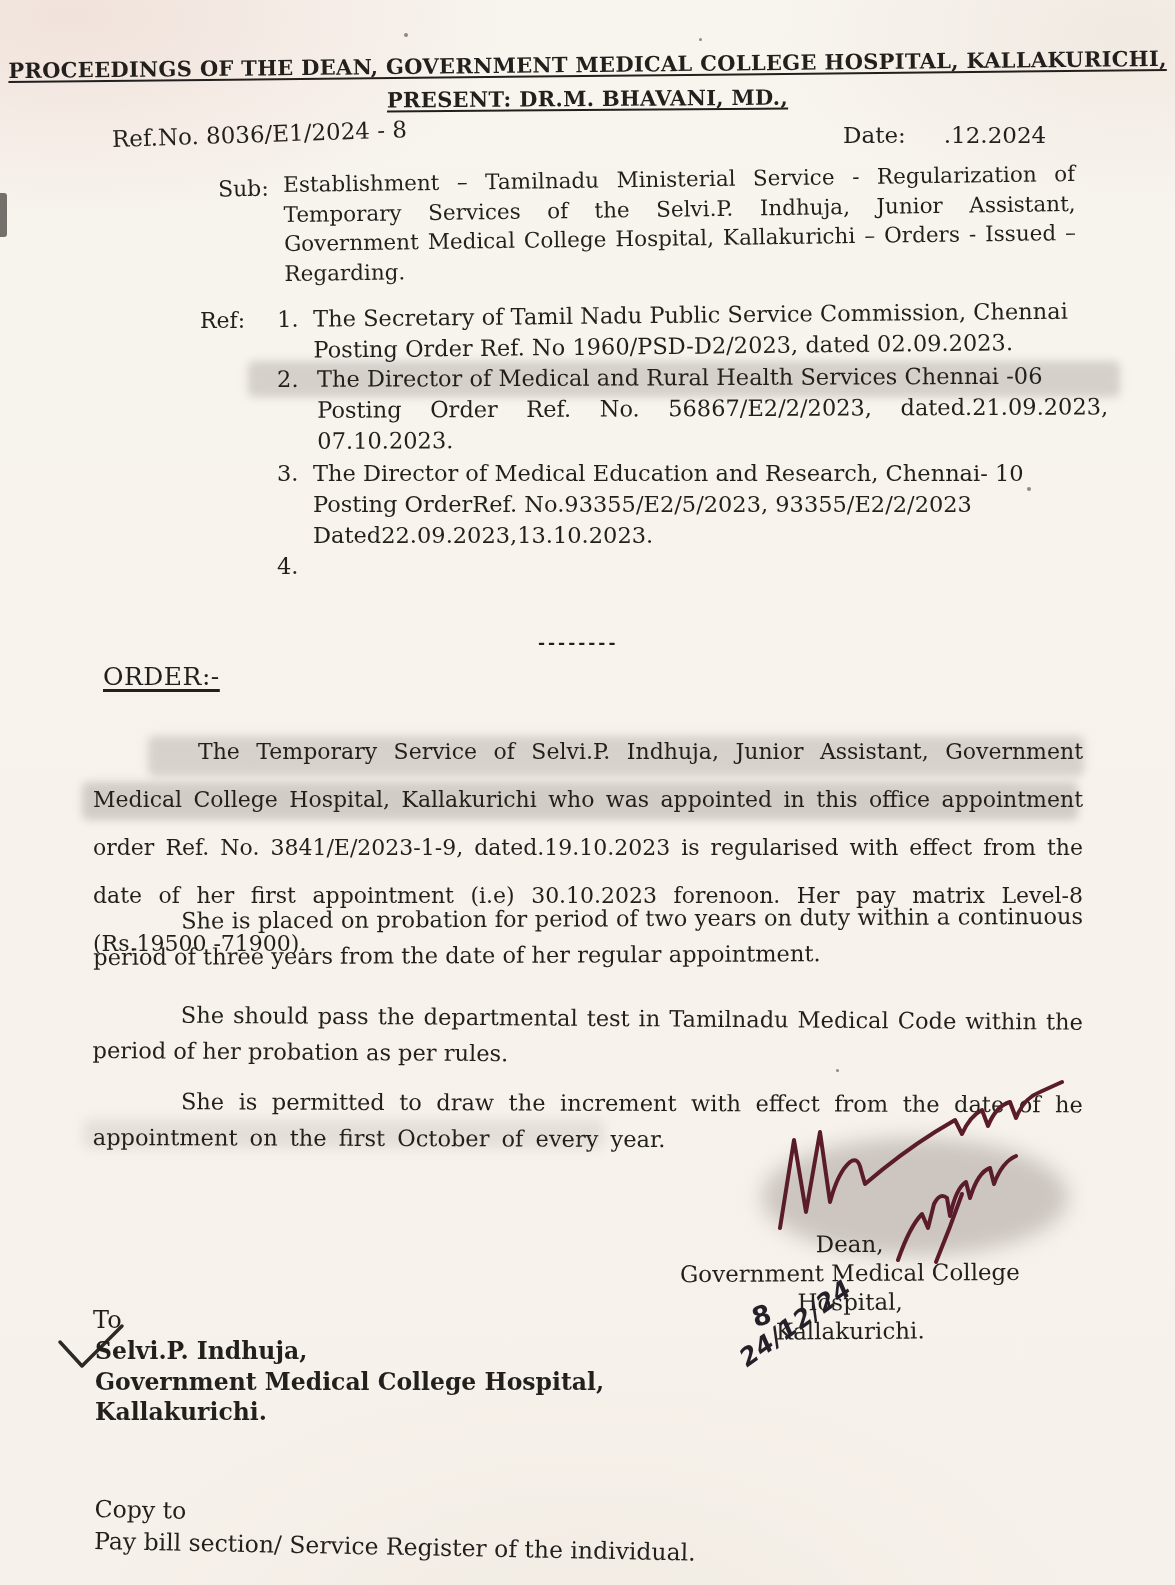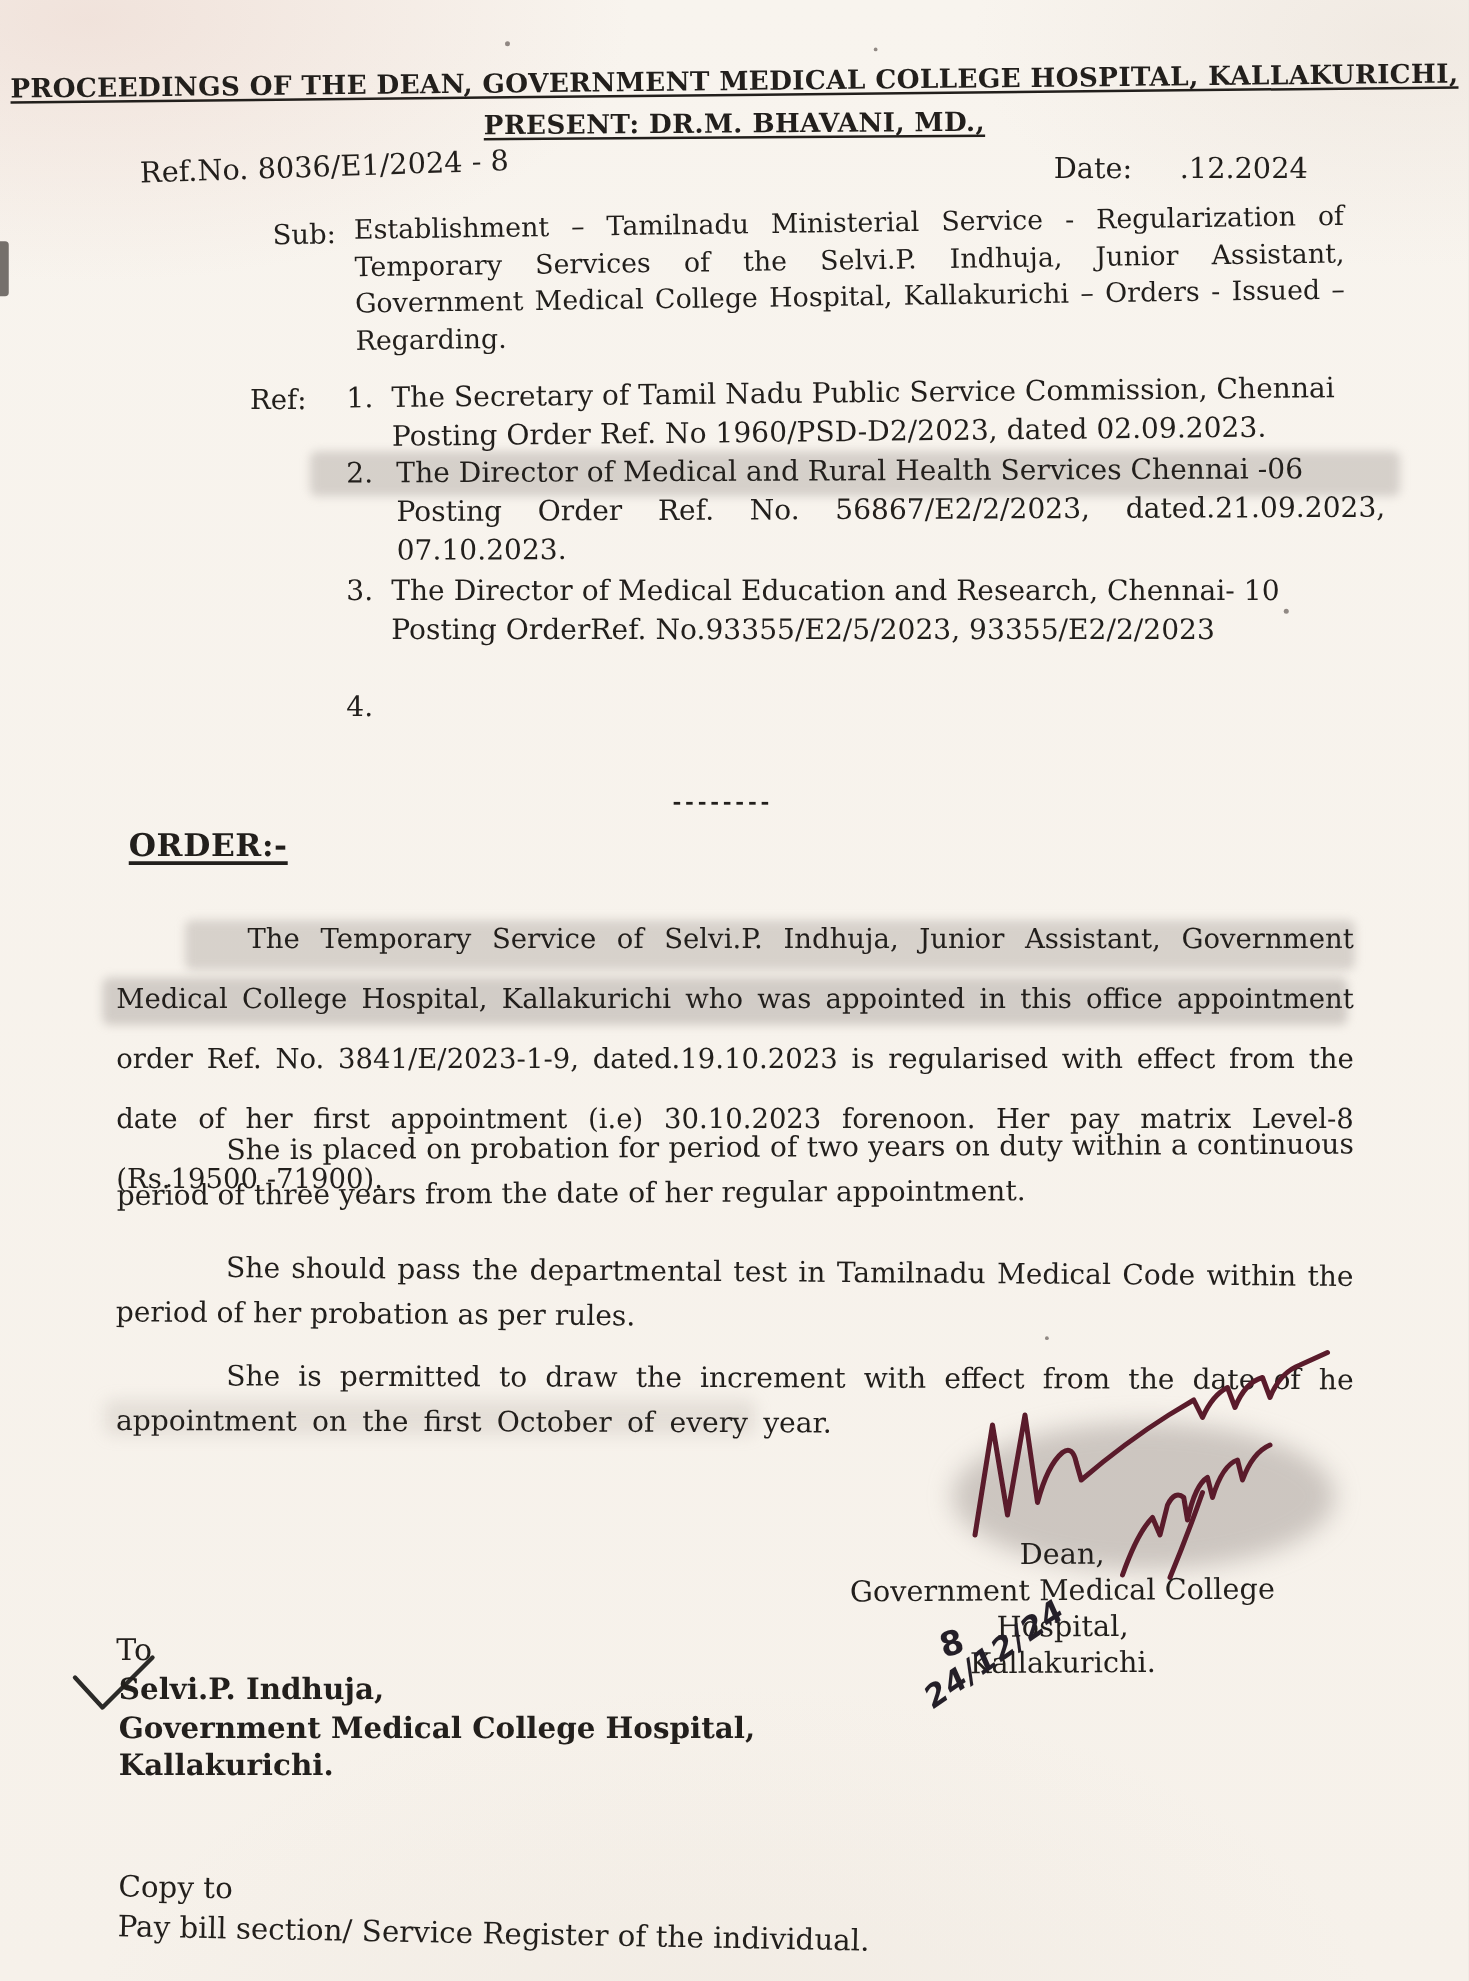--- a/index.html
+++ b/index.html
@@ -41,21 +41,21 @@
   .ref-lines{width:795px;}
   .rl.stretch{text-align:justify;text-align-last:justify;}
   .ri1{top:304px;transform:rotate(-.6deg);transform-origin:left top;}
   .ri2{top:364px;transform:rotate(-.25deg);transform-origin:left top;}
   .ri3{top:458px;}
   .ri4{top:551px;}
   .ri2 .rl{padding-left:4px;}
 
   .separator{left:538px;top:632px;font-size:17px;font-weight:bold;letter-spacing:3px;}
 
-  .order-h{left:103px;top:662px;font-size:25px;font-weight:bold;
+  .order-h{left:103px;top:662px;font-size:25px;font-weight:normal;
            text-decoration:underline;text-decoration-thickness:3px;text-underline-offset:4px;letter-spacing:.5px;}
 
   
   .para{left:93px;width:990px;text-align:justify;}
   .p1{top:728px;font-size:22px;line-height:48px;text-indent:105px;}
   .p2{top:903px;font-size:22.5px;line-height:36px;text-indent:88px;transform:rotate(-.3deg);transform-origin:left top;}
   .p3{top:996px;font-size:22.5px;line-height:36px;text-indent:88px;transform:rotate(.45deg);transform-origin:left top;}
   .p4{top:1083px;font-size:22.5px;line-height:36px;text-indent:88px;word-spacing:5px;transform:rotate(.2deg);transform-origin:left top;}
 
   
@@ -130,20 +130,21 @@
       <div class="rl stretch">Posting Order Ref. No. 56867/E2/2/2023, dated.21.09.2023,</div>
       <div class="rl">07.10.2023.</div>
     </div>
   </div>
 
   <div class="ref-item ri3">
     <span class="ref-num">3.</span>
     <div class="ref-lines">
       <div class="rl">The Director of Medical Education and Research, Chennai- 10</div>
       <div class="rl">Posting  OrderRef. No.93355/E2/5/2023, 93355/E2/2/2023</div>
+      <div class="rl">Dated22.09.2023,13.10.2023.</div>
     </div>
   </div>
 
   <div class="ref-item ri4">
     <span class="ref-num">4.</span>
     <div class="ref-lines">
     </div>
   </div>
 
   <div class="abs separator">--------</div>

